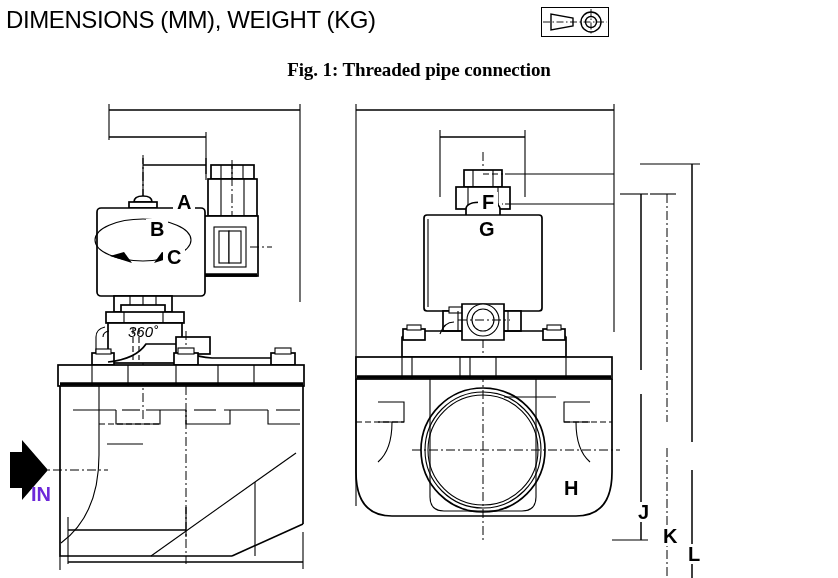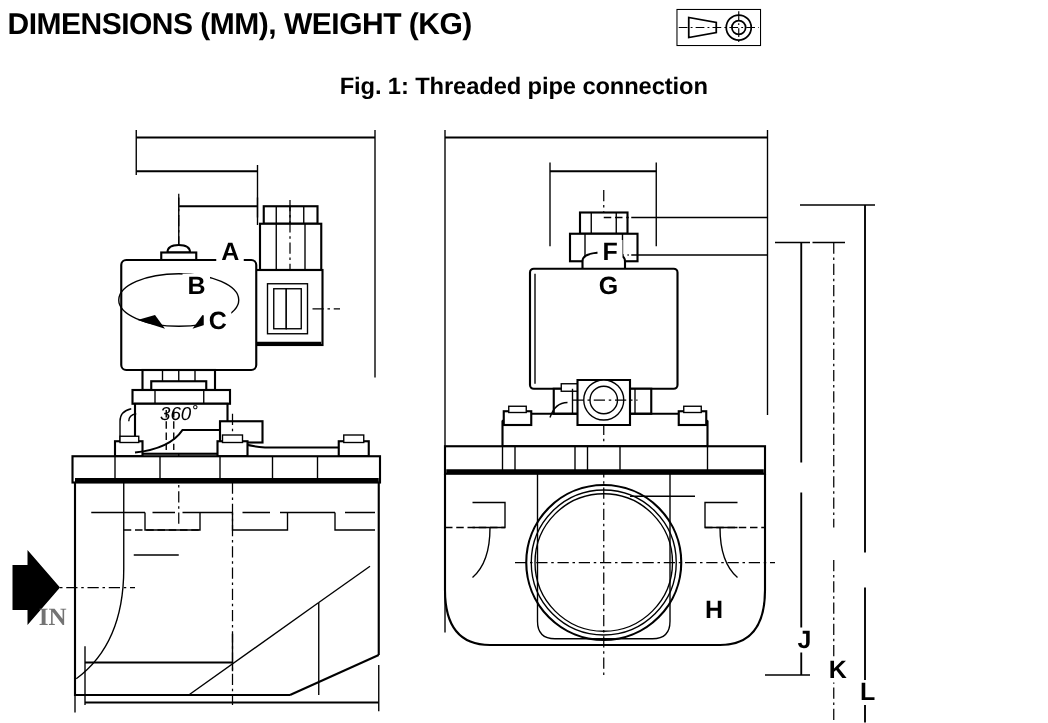--- a/index.html
+++ b/index.html
@@ -20,21 +20,21 @@
   #header-block {
     position: absolute;
     left: 0; top: 0;
     width: 838px;
   }
   #main-title {
     position: absolute;
     left: 6px;
     top: 6px;
     font-size: 24px;
-    font-weight: bold;
+    font-weight: normal;
     letter-spacing: -0.4px;
     white-space: nowrap;
     line-height: 28px;
   }
   #projection-symbol {
     position: absolute;
     left: 541px;
     top: 7px;
     width: 68px;
     height: 30px;
@@ -42,20 +42,21 @@
   #fig-subtitle {
     position: absolute;
     left: 0;
     top: 58px;
     width: 838px;
     text-align: center;
     font-size: 19px;
     font-weight: bold;
     letter-spacing: -0.1px;
     line-height: 24px;
+    font-family: Liberation Serif, serif;
   }
 
   
   #drawing-area {
     position: absolute;
     left: 0;
     top: 92px;
     width: 838px;
     height: 486px;
   }
@@ -74,23 +75,22 @@
     color: #000;
     background: #ffffff;
     padding: 0 4px;
     white-space: nowrap;
   }
   .flow-label {
     position: absolute;
     font-size: 20px;
     font-weight: bold;
     line-height: 20px;
-    color: #737373;
+    color: #6d28d9;
     white-space: nowrap;
-    font-family: Liberation Serif, serif;
   }
   .rot-label {
     position: absolute;
     font-size: 15px;
     font-weight: normal;
     line-height: 15px;
     color: #000;
     white-space: nowrap;
     font-style: italic;
   }

